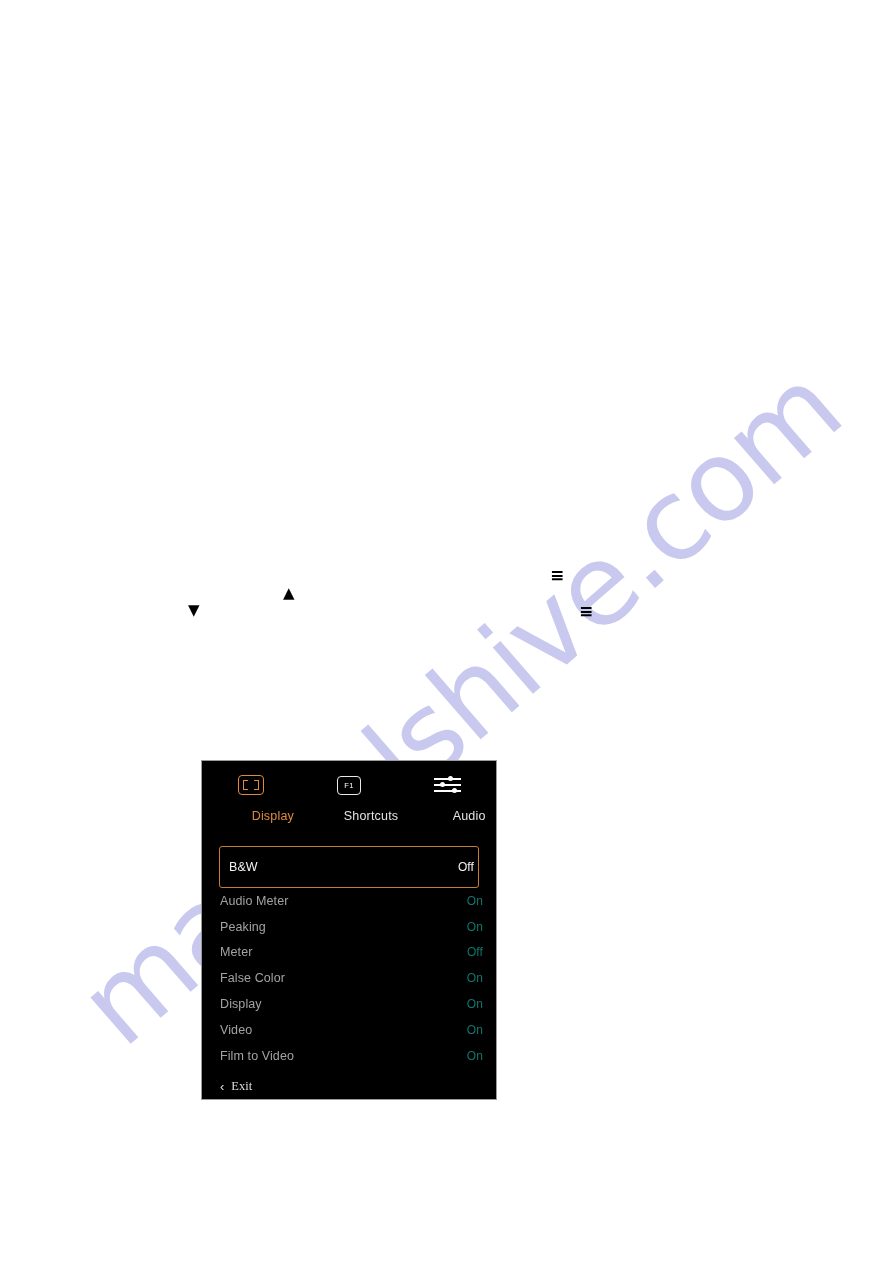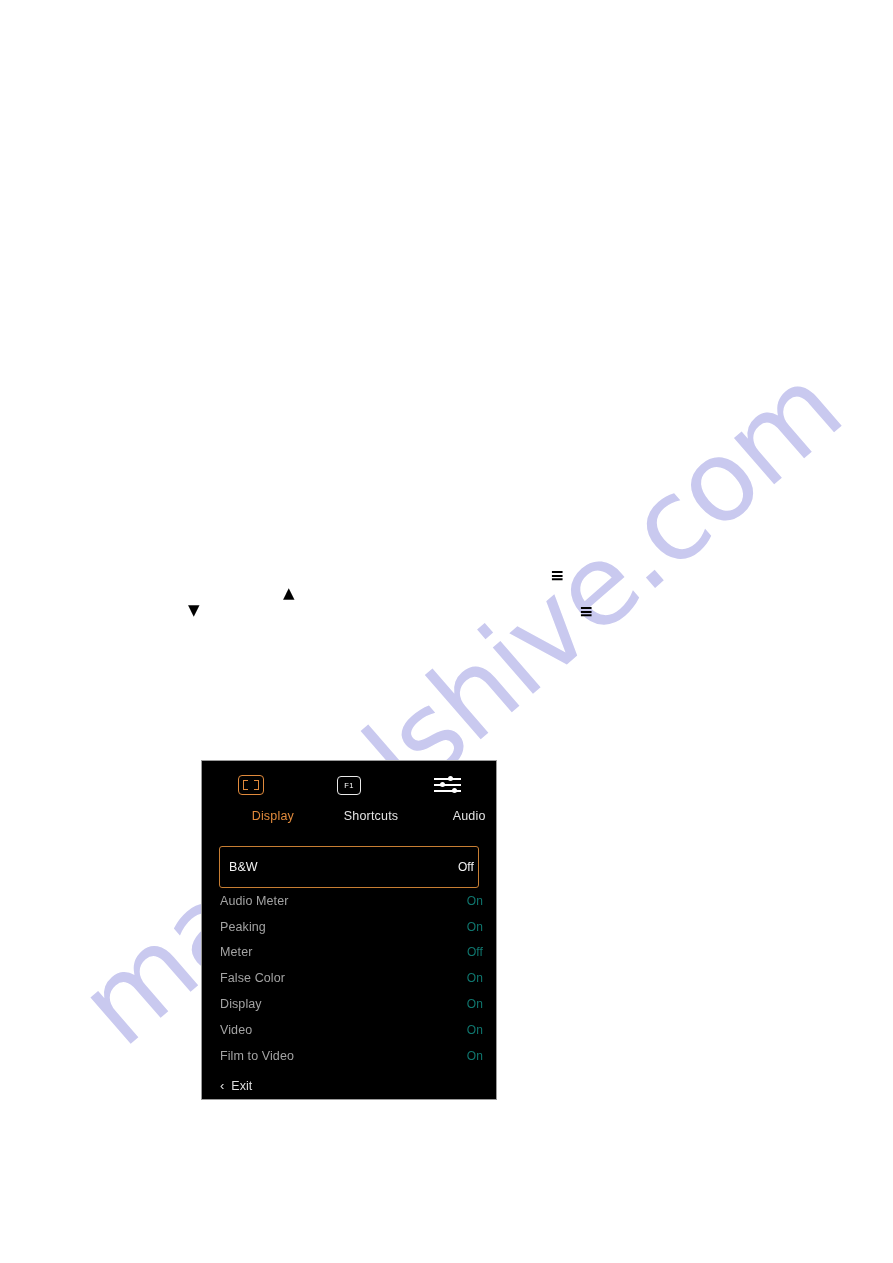--- a/index.html
+++ b/index.html
@@ -231,20 +231,21 @@
     padding: 10px 0 0 18px;
   }
   #exit-row .chev {
     font-size: 13px;
     color: #dedede;
     line-height: 1;
   }
   #exit-row .exit-label {
     font-size: 12.5px;
     color: #dedede;
+    font-family: Liberation Serif, serif;
   }
 </style>
 </head>
 <body>
 
 <div id="page">
 
   <div id="watermark">
     <div class="wm-text">manualshive.com</div>
   </div>

